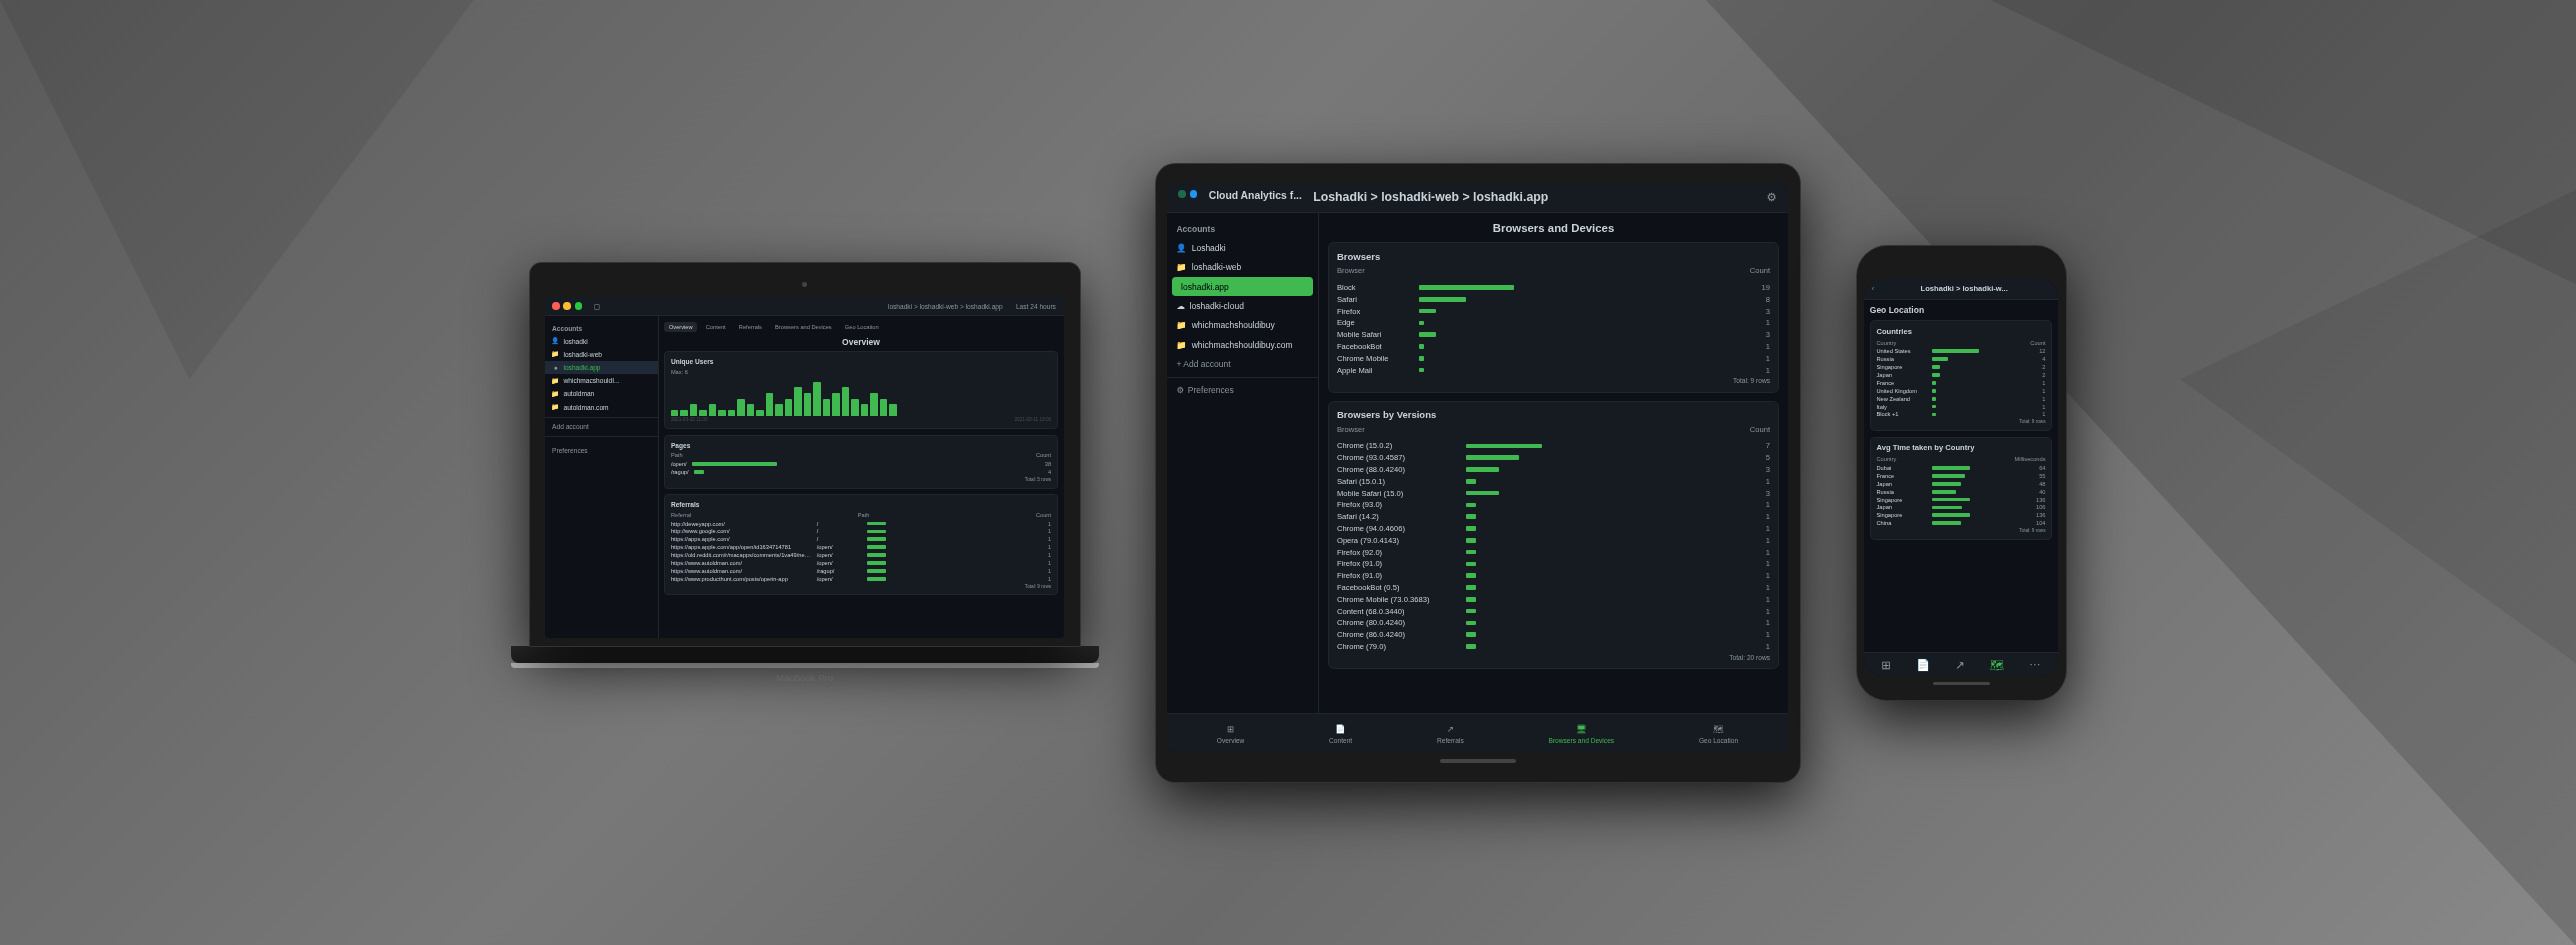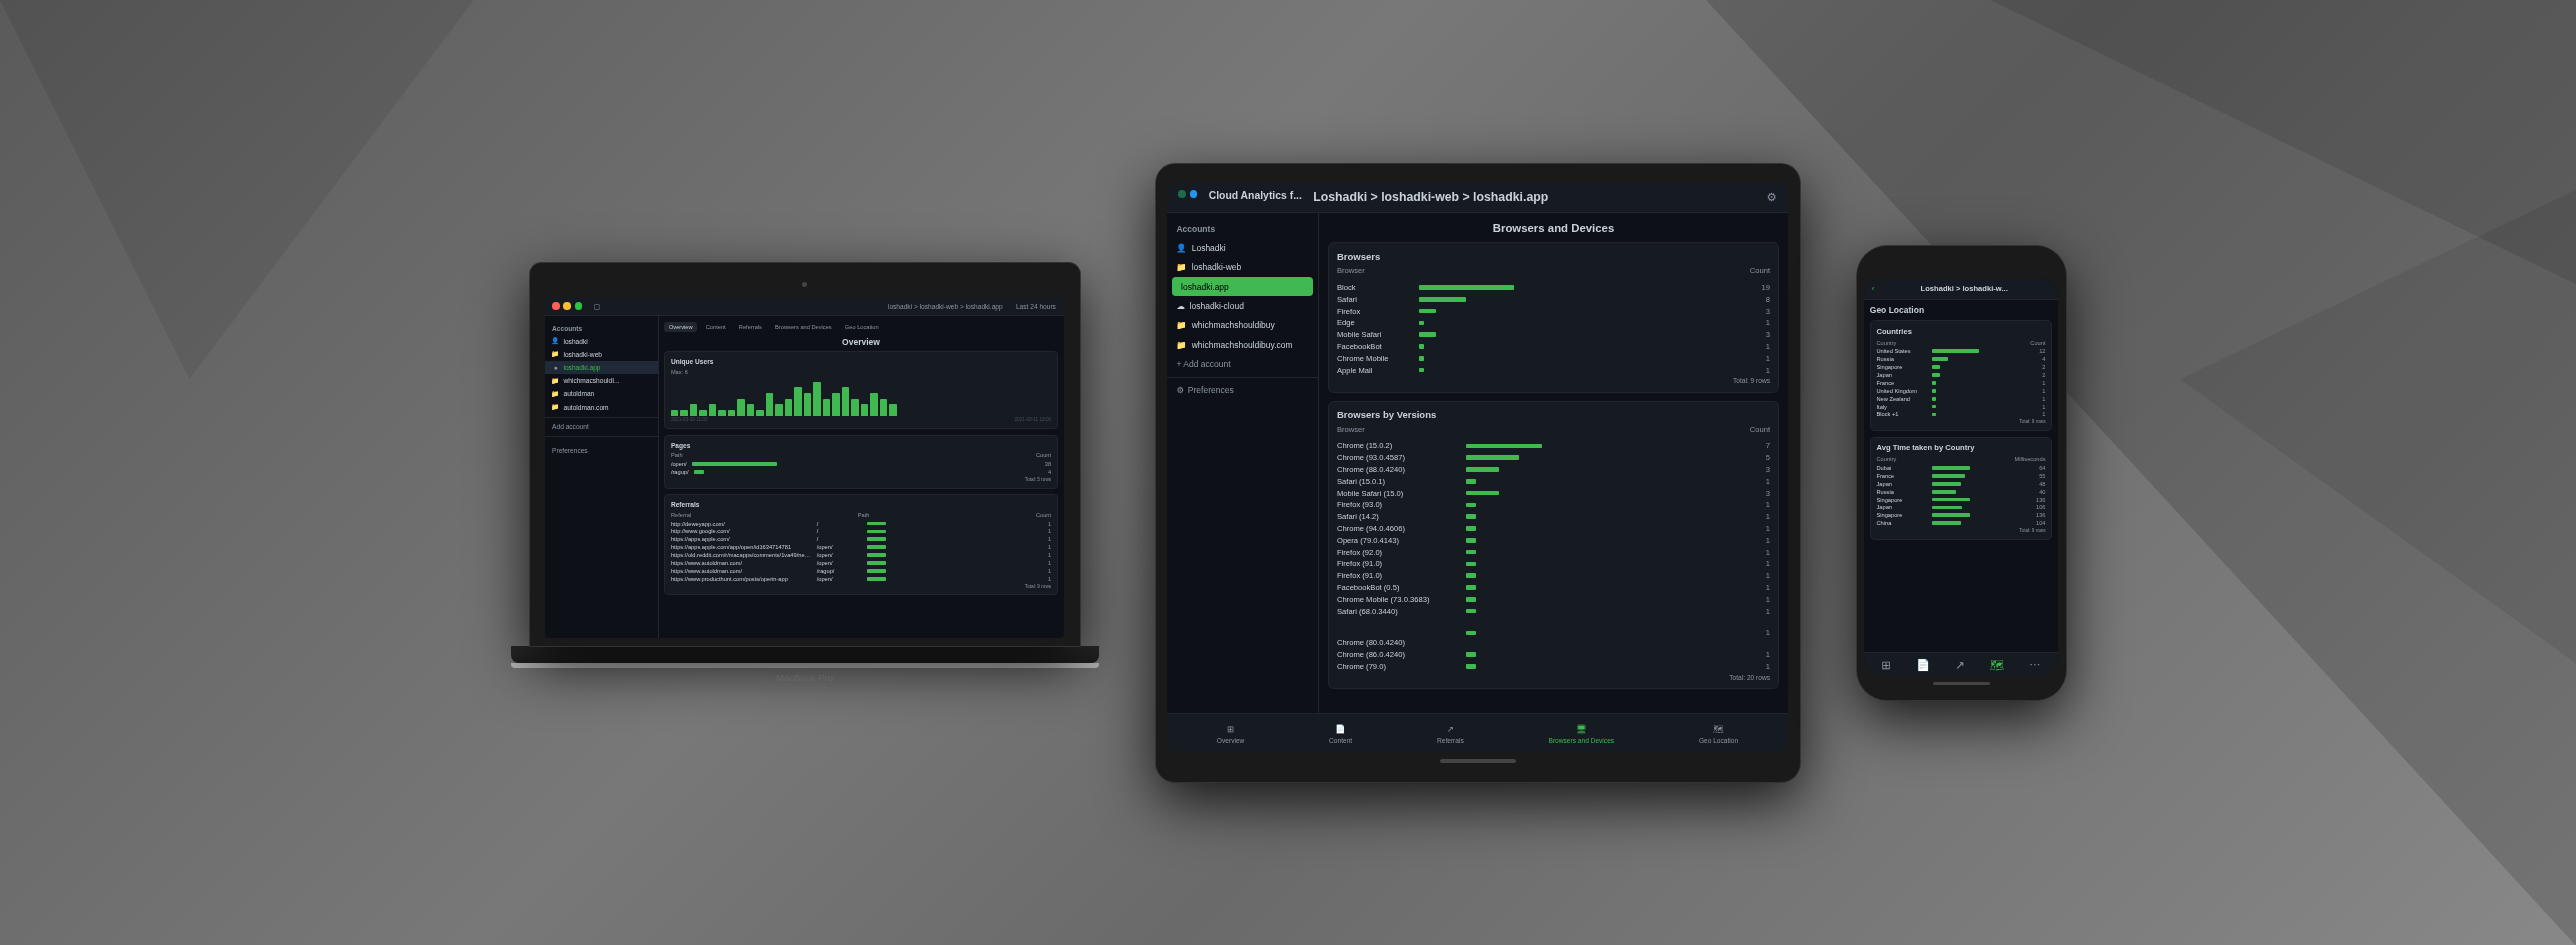--- a/index.html
+++ b/index.html
@@ -1165,28 +1165,28 @@
     <span class="ipad-row-count">1</span>
   </div>
                     <div class="ipad-table-row">
     <span class="ipad-row-label" style="width:123px;">Chrome Mobile (73.0.3683)</span>
     <div style="flex:1;display:flex;align-items:center;">
       <div class="ipad-row-bar" style="width:10.6px;"></div>
     </div>
     <span class="ipad-row-count">1</span>
   </div>
                     <div class="ipad-table-row">
-    <span class="ipad-row-label" style="width:123px;">Safari (68.0.3440)</span>
+    <span class="ipad-row-label" style="width:123px;">Content (68.0.3440)</span>
     <div style="flex:1;display:flex;align-items:center;">
       <div class="ipad-row-bar" style="width:10.6px;"></div>
     </div>
     <span class="ipad-row-count">1</span>
   </div>
                     <div class="ipad-table-row">
-    <span class="ipad-row-label" style="width:123px;margin-top:20px;">Chrome (80.0.4240)</span>
+    <span class="ipad-row-label" style="width:123px;">Chrome (80.0.4240)</span>
     <div style="flex:1;display:flex;align-items:center;">
       <div class="ipad-row-bar" style="width:10.6px;"></div>
     </div>
     <span class="ipad-row-count">1</span>
   </div>
                     <div class="ipad-table-row">
     <span class="ipad-row-label" style="width:123px;">Chrome (86.0.4240)</span>
     <div style="flex:1;display:flex;align-items:center;">
       <div class="ipad-row-bar" style="width:10.6px;"></div>
     </div>

